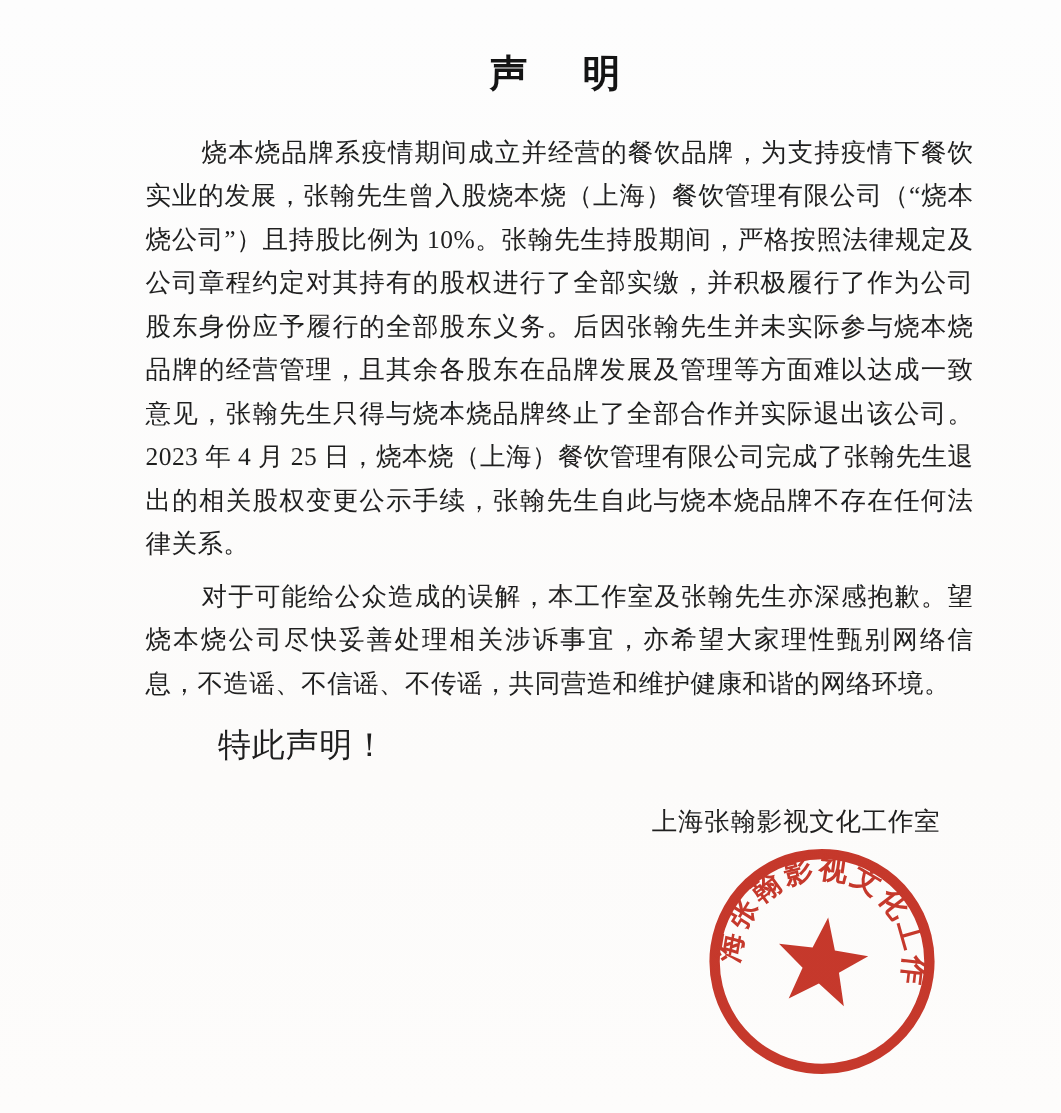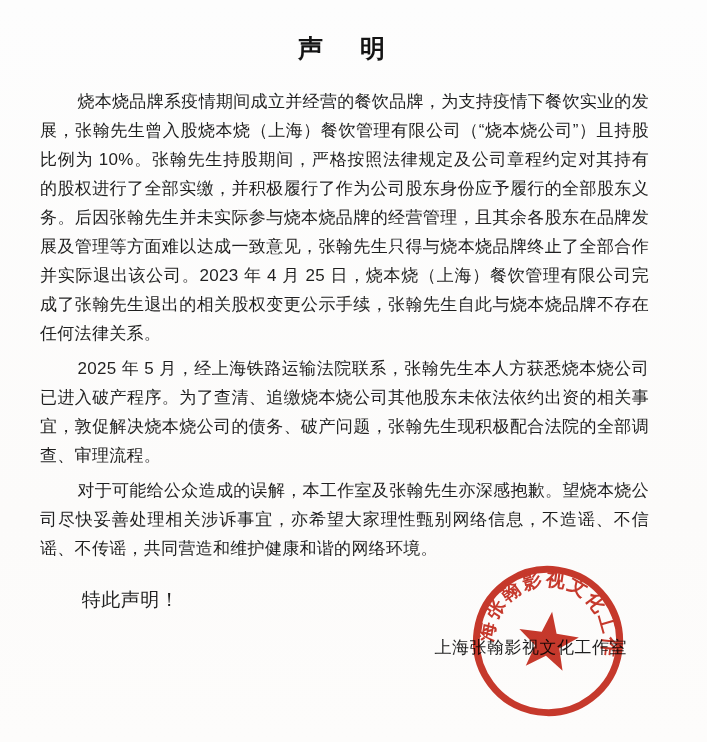--- a/index.html
+++ b/index.html
@@ -1,45 +1,45 @@
 <!DOCTYPE html>
 <html><head>
 <meta charset="utf-8">
 <style>
   html, body { margin: 0; padding: 0; background: #ffffff; }
   .page {
     position: relative;
     width: 707px;
     height: 742px;
     box-sizing: border-box;
-    padding: 26px 58px 0 40px;
+    padding: 26px 58px 0 97px;
     background: linear-gradient(180deg, #fdfdfd 0%, #fcfbfa 70%, #fdfcfb 100%);
-    font-family: Liberation Sans, sans-serif;
+    font-family: Liberation Serif, serif;
     color: #1f1f1f;
     overflow: hidden;
   }
   .title {
     margin: 6px 0 22px 0;
     text-align: center;
     font-size: 25px;
     font-weight: bold;
     letter-spacing: 6px;
     color: #141414;
   }
   .para {
     margin: 0 0 6px 0;
     font-size: 17px;
     line-height: 29px;
     text-align: justify;
     text-indent: 2.2em;
     letter-spacing: 0.3px;
   }
   .closing {
-    margin-top: 22px;
-    font-size: 19px;
+    margin-top: 12px;
+    font-size: 22px;
     line-height: 29px;
     text-indent: 2.2em;
     letter-spacing: 0.5px;
   }
   .signature {
     margin-top: 7px;
     padding-right: 22px;
     text-align: right;
     font-size: 17px;
     line-height: 30px;
@@ -57,21 +57,20 @@
   }
 </style>
 </head>
 <body>
 
 <div class="page">
 
   <h1 class="title">声　明</h1>
 
   <p class="para">烧本烧品牌系疫情期间成立并经营的餐饮品牌，为支持疫情下餐饮实业的发展，张翰先生曾入股烧本烧（上海）餐饮管理有限公司（“烧本烧公司”）且持股比例为 10%。张翰先生持股期间，严格按照法律规定及公司章程约定对其持有的股权进行了全部实缴，并积极履行了作为公司股东身份应予履行的全部股东义务。后因张翰先生并未实际参与烧本烧品牌的经营管理，且其余各股东在品牌发展及管理等方面难以达成一致意见，张翰先生只得与烧本烧品牌终止了全部合作并实际退出该公司。2023 年 4 月 25 日，烧本烧（上海）餐饮管理有限公司完成了张翰先生退出的相关股权变更公示手续，张翰先生自此与烧本烧品牌不存在任何法律关系。</p>
-  <p class="para">2025 年 5 月，经上海铁路运输法院联系，张翰先生本人方获悉烧本烧公司已进入破产程序。为了查清、追缴烧本烧公司其他股东未依法依约出资的相关事宜，敦促解决烧本烧公司的债务、破产问题，张翰先生现积极配合法院的全部调查、审理流程。</p>
   <p class="para">对于可能给公众造成的误解，本工作室及张翰先生亦深感抱歉。望烧本烧公司尽快妥善处理相关涉诉事宜，亦希望大家理性甄别网络信息，不造谣、不信谣、不传谣，共同营造和维护健康和谐的网络环境。</p>
 
   <p class="closing">特此声明！</p>
 
   <div class="signature">
     <div class="sig-name">上海张翰影视文化工作室</div>
 
   </div>
 
   <div class="seal">

